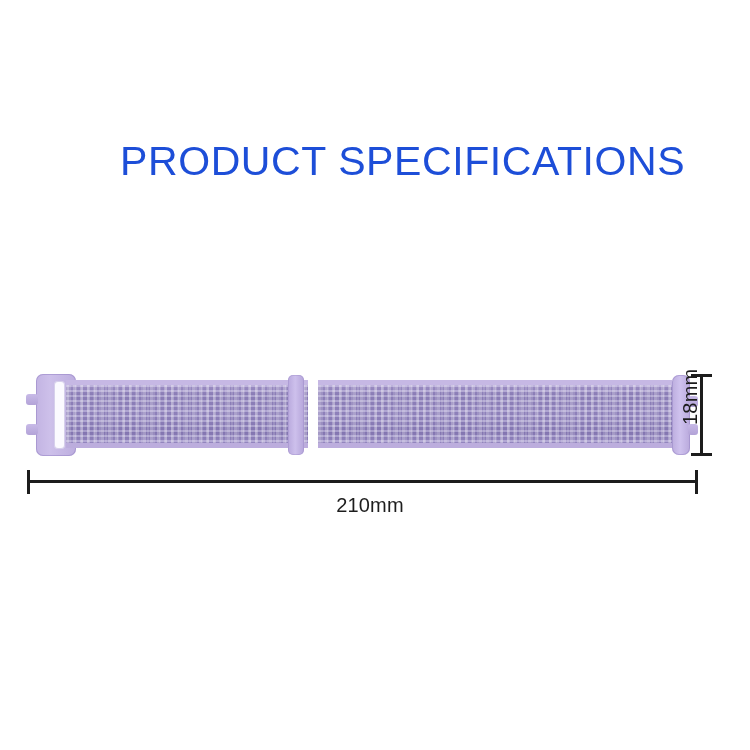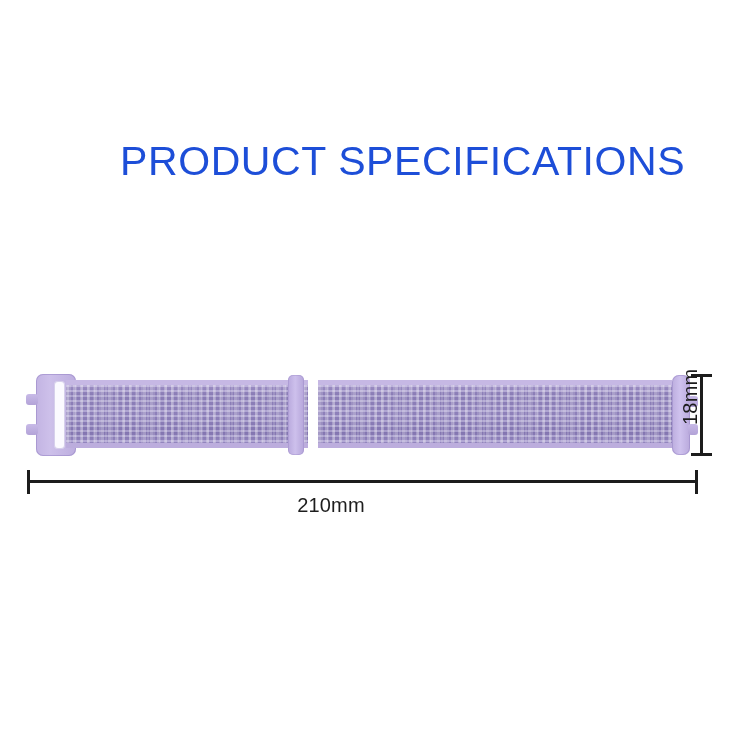--- a/index.html
+++ b/index.html
@@ -220,20 +220,21 @@
   #dim-h-cap-right { left: 671px; }
   #dim-h-label {
     position: absolute;
     left: 0;
     top: 494px;
     width: 662px;
     text-align: center;
     font-size: 20px;
     color: #1d1d1d;
     letter-spacing: 0.2px;
+    padding-left: 39px;
   }
 </style>
 </head>
 <body>
 
 <div id="page">
 
   <div id="page-title">PRODUCT SPECIFICATIONS</div>
 
   <div id="strap-assembly">

